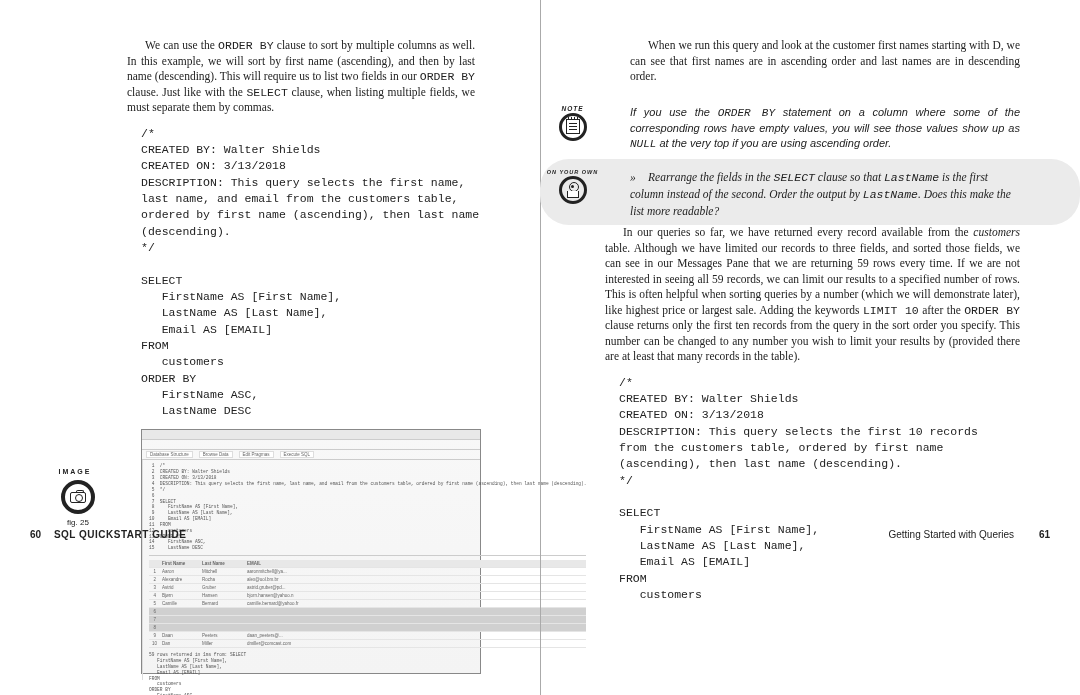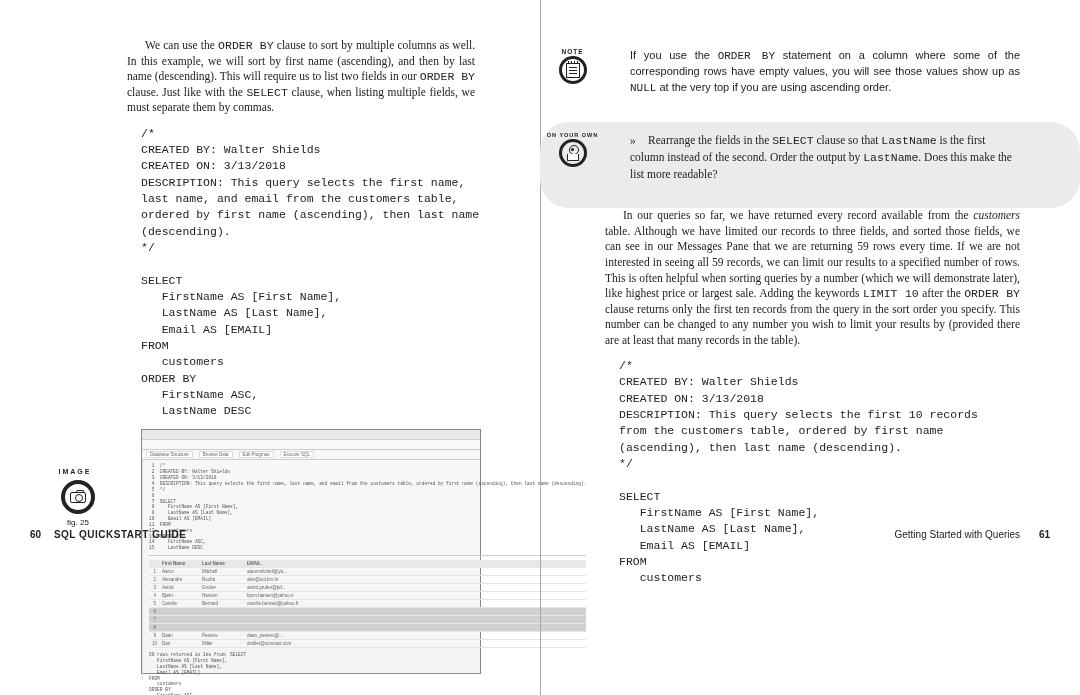--- a/index.html
+++ b/index.html
@@ -43,22 +43,22 @@
   .badge-arc { position: absolute; top: -12px; left: -4px; width: 42px; font-size: 7px; font-weight: bold; letter-spacing: 2px; font-family: Arial, sans-serif; }
   .camera { width: 16px; height: 11px; border: 1.5px solid #222; border-radius: 2px; position: relative; }
   .camera::after { content: ''; position: absolute; top: 1.5px; left: 4px; width: 6px; height: 6px; border: 1.5px solid #222; border-radius: 50%; }
   .camera::before { content: ''; position: absolute; top: -3px; left: 5px; width: 6px; height: 2px; border: 1.5px solid #222; border-bottom: none; border-radius: 2px 2px 0 0; }
   .fig-label { font-size: 8px; font-family: Arial, sans-serif; margin-top: 4px; }
   .footer { position: absolute; bottom: 5px; font-size: 10px; font-family: Arial, sans-serif; }
   .footer-left { left: 30px; }
   .footer-left .pn { font-weight: bold; margin-right: 10px; }
   .footer-left .bt { font-weight: bold; letter-spacing: 0.5px; }
   .footer-right { right: 30px; }
-  .footer-right .pn { font-weight: bold; margin-left: 16px; }
-  .callout { display: flex; align-items: flex-start; margin-left: -65px; margin-right: -60px; padding: 10px 60px 26px 0; }
+  .footer-right .pn { font-weight: bold; margin-left: 22px; }
+  .callout { display: flex; align-items: flex-start; margin-left: -65px; margin-right: -60px; padding: 10px 60px 6px 0; font-style: italic; }
   .callout.gray { background: #ebebeb; border-radius: 29px; }
   .callout-icon-col { width: 65px; display: flex; flex-direction: column; align-items: center; justify-content: flex-start; }
   .callout-arc { font-size: 6.5px; font-weight: bold; letter-spacing: 1px; font-family: Arial, sans-serif; text-align: center; margin-bottom: 1px; }
   .callout-circle { width: 28px; height: 28px; border: 3px solid #222; border-radius: 50%; display: flex; align-items: center; justify-content: center; }
   .callout-text { flex: 1; font-size: 11px; line-height: 1.4; font-family: Arial, sans-serif; text-align: justify; padding-left: 25px; }
   .callout-text .code { font-family: 'Courier New', monospace; }
   .oyo-text { flex: 1; font-size: 11.5px; line-height: 1.4; padding-left: 25px; }
   .oyo-text .bullet { display: inline-block; width: 18px; }
   .heading { font-family: Arial, sans-serif; font-weight: bold; font-size: 17.5px; margin: 14px 0 4px 0; }
   .heading .code { font-family: 'Courier New', monospace; }
@@ -220,20 +220,23 @@
 
   <div class="footer footer-left">
     <span class="pn">60</span>
     <span class="bt">SQL QUICKSTART GUIDE</span>
   </div>
 </div>
 
 <div class="divider"></div>
 
 <div class="page page-right">
+  <p class="para" style="margin-left:25px;">
+    <span class="indent"></span><span>When we run this query and look at the customer first names starting with D, we can see that first names are in ascending order and last names are in descending order.</span>
+  </p>
 
   <div class="callout">
     <div class="callout-icon-col">
       <div class="callout-arc">NOTE</div>
       <div class="callout-circle">
           <div class="notepad"></div>
         </div>
     </div>
     <div class="callout-text">
       <span>If you use the </span><span class="code">ORDER BY</span><span> statement on a column where some of the corresponding rows have empty values, you will see those values show up as </span><span class="code">NULL</span><span> at the very top if you are using ascending order.</span>

